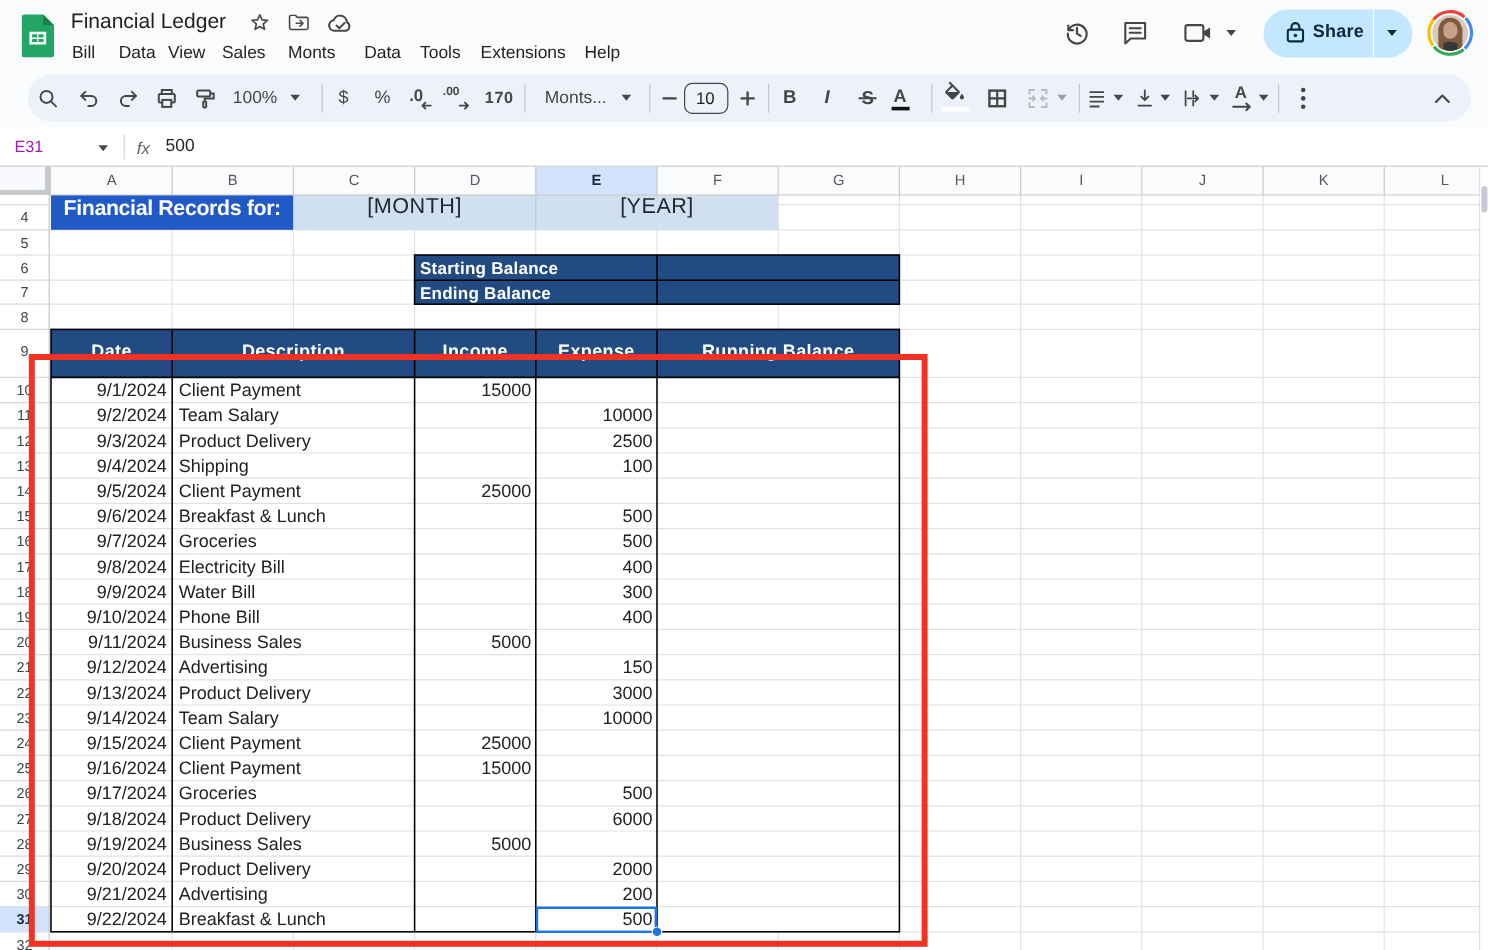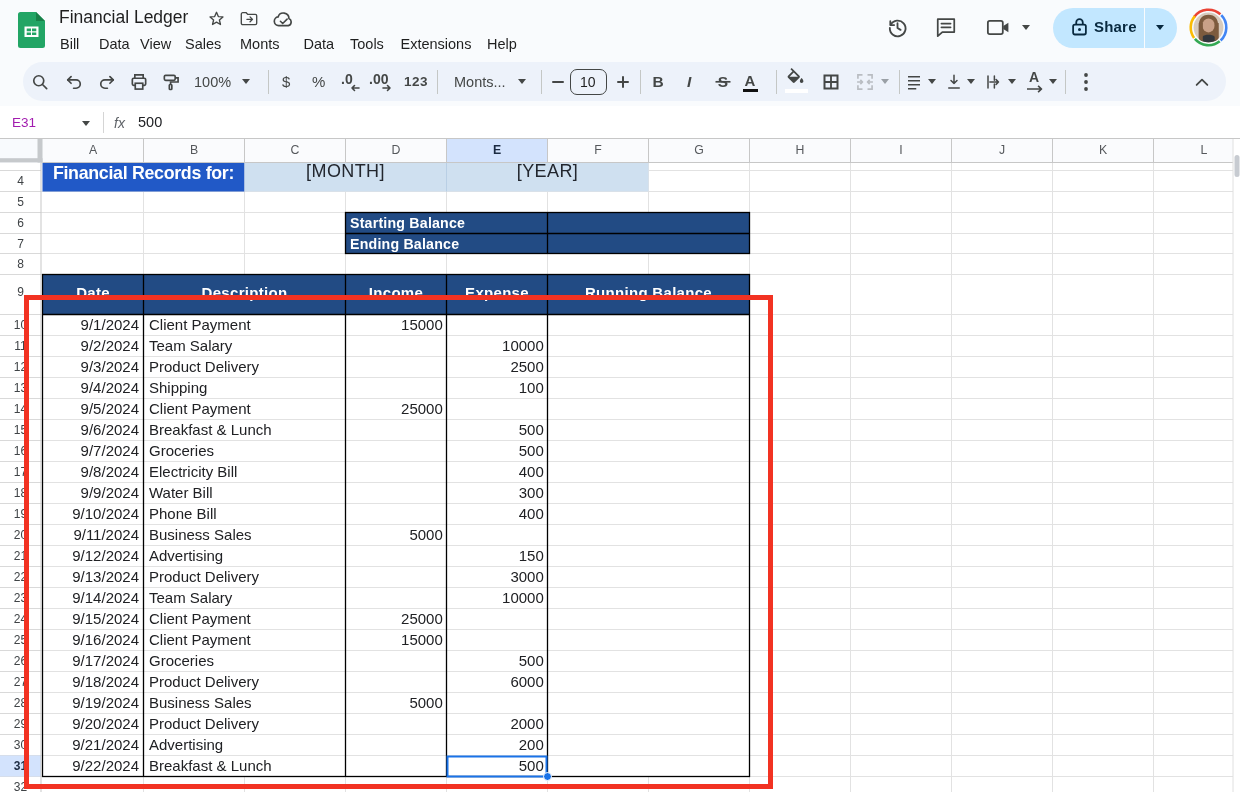--- a/index.html
+++ b/index.html
@@ -119,25 +119,25 @@
     <rect x="10" y="15" width="3" height="6" rx="1"></rect>
   </svg>
 <div class="t" style="left:194px;top:73.5px;font-size:14.5px;color:#444746">100%</div>
 <div class="caret" style="left:242px;top:79px"></div>
 <div class="t" style="left:282px;top:73px;font-size:15px;color:#444746">$</div>
 <div class="t" style="left:312px;top:73px;font-size:15px;color:#444746">%</div>
 <div class="t" style="left:341px;top:71px;font-size:14px;font-weight:600;color:#444746">.0</div>
 <svg class="abs" style="left:350px;top:84px" width="10" height="8" viewBox="0 0 10 8" fill="none" stroke="#444746" stroke-width="1.6">
     <path d="M9 4 H2 M4.5 1.5 L2 4 l2.5 2.5" stroke-linecap="round" stroke-linejoin="round"></path>
   </svg>
-<div class="t" style="left:369px;top:71px;font-size:14px;font-weight:700;color:#444746">.00</div>
+<div class="t" style="left:369px;top:71px;font-size:10px;font-weight:700;color:#444746">.00</div>
 <svg class="abs" style="left:382px;top:84px" width="10" height="8" viewBox="0 0 10 8" fill="none" stroke="#444746" stroke-width="1.6">
     <path d="M1 4 H8 M5.5 1.5 L8 4 l-2.5 2.5" stroke-linecap="round" stroke-linejoin="round"></path>
   </svg>
-<div class="t" style="left:404px;top:74px;font-size:13.5px;font-weight:600;color:#444746;letter-spacing:0.5px">123</div>
+<div class="t" style="left:404px;top:74px;font-size:13.5px;font-weight:600;color:#444746;letter-spacing:0.5px">170</div>
 <div class="t" style="left:454px;top:73.5px;font-size:14.5px;color:#444746">Monts...</div>
 <div class="caret" style="left:518px;top:79px"></div>
 <svg class="abs" style="left:551px;top:72px" width="14" height="20" viewBox="0 0 14 20" stroke="#444746" stroke-width="2" stroke-linecap="round">
     <path d="M2 10 h10"></path>
   </svg>
 <div class="abs" style="left:569.5px;top:69px;width:37px;height:26px;border:1.5px solid #444746;border-radius:7px"></div>
 <div class="t" style="left:580px;top:74px;font-size:14px;color:#1f1f1f">10</div>
 <svg class="abs" style="left:616px;top:72px" width="14" height="20" viewBox="0 0 14 20" stroke="#444746" stroke-width="2" stroke-linecap="round">
     <path d="M2 10 h10 M7 5 v10"></path>
   </svg>

